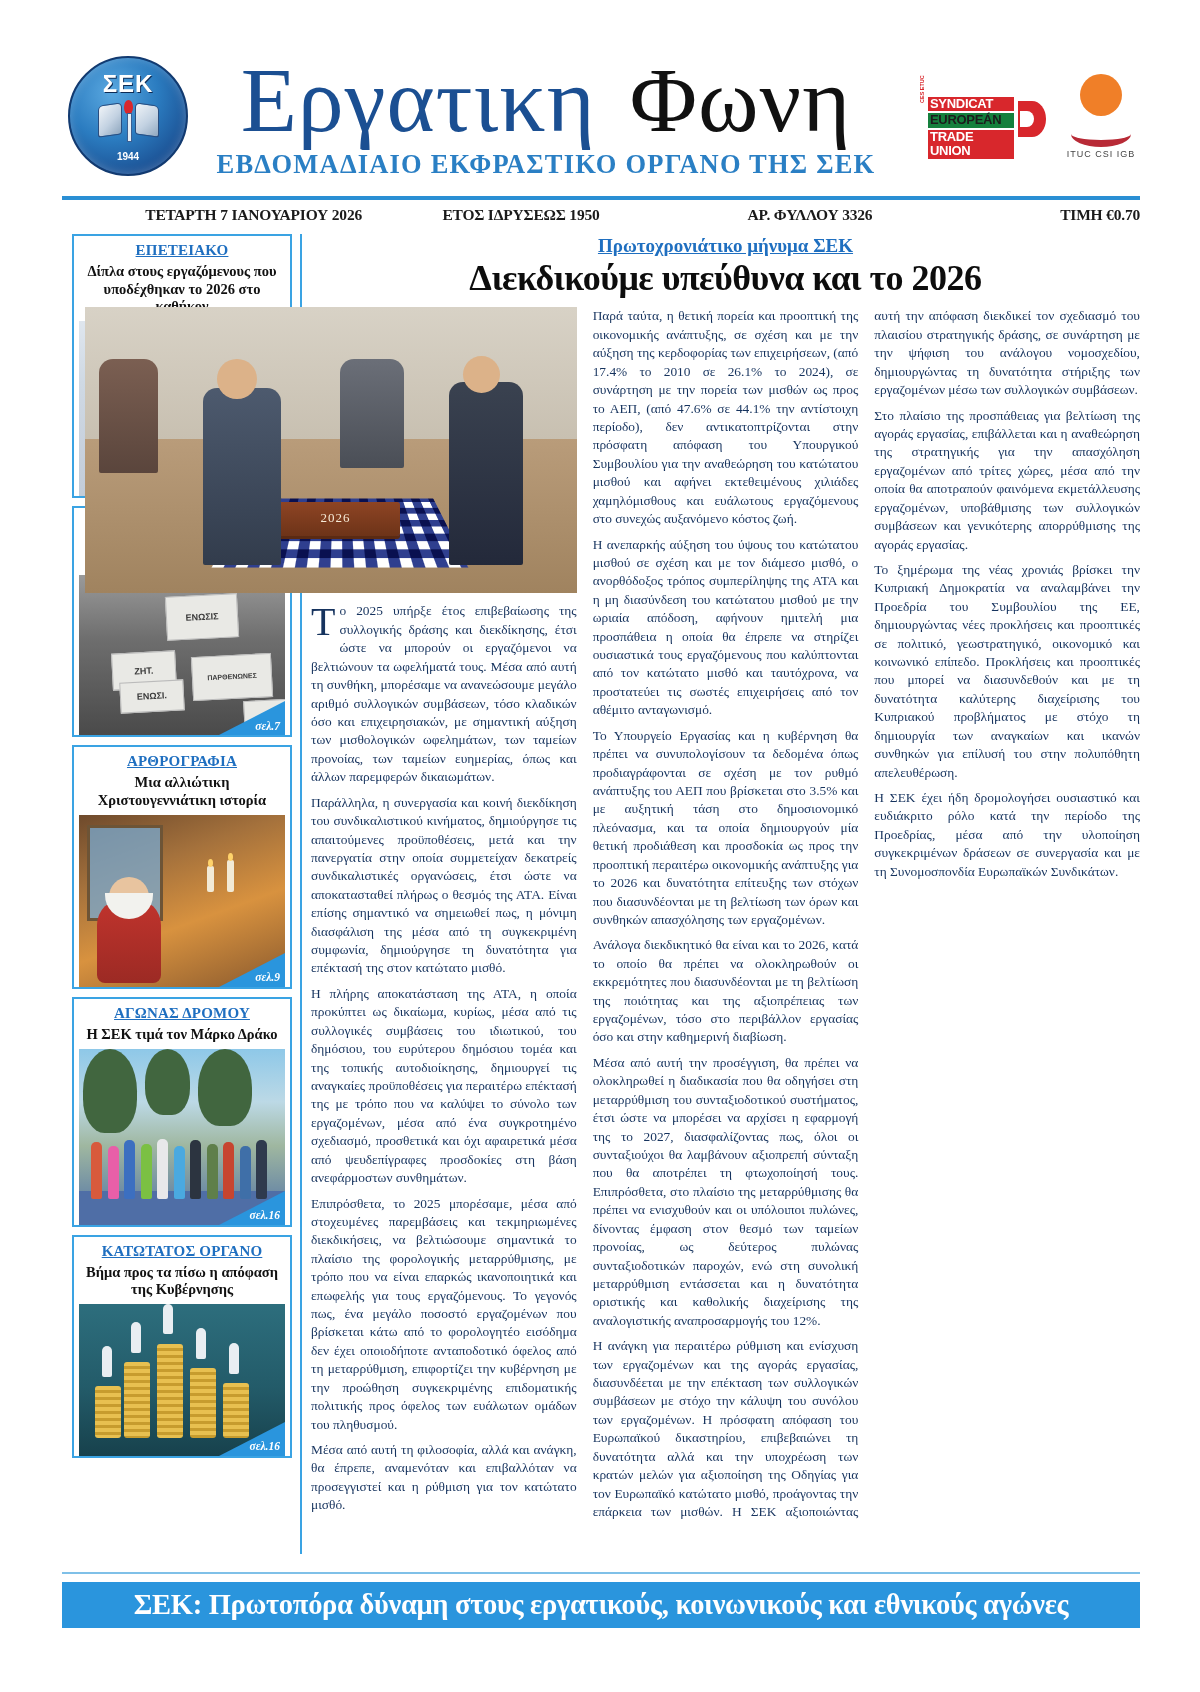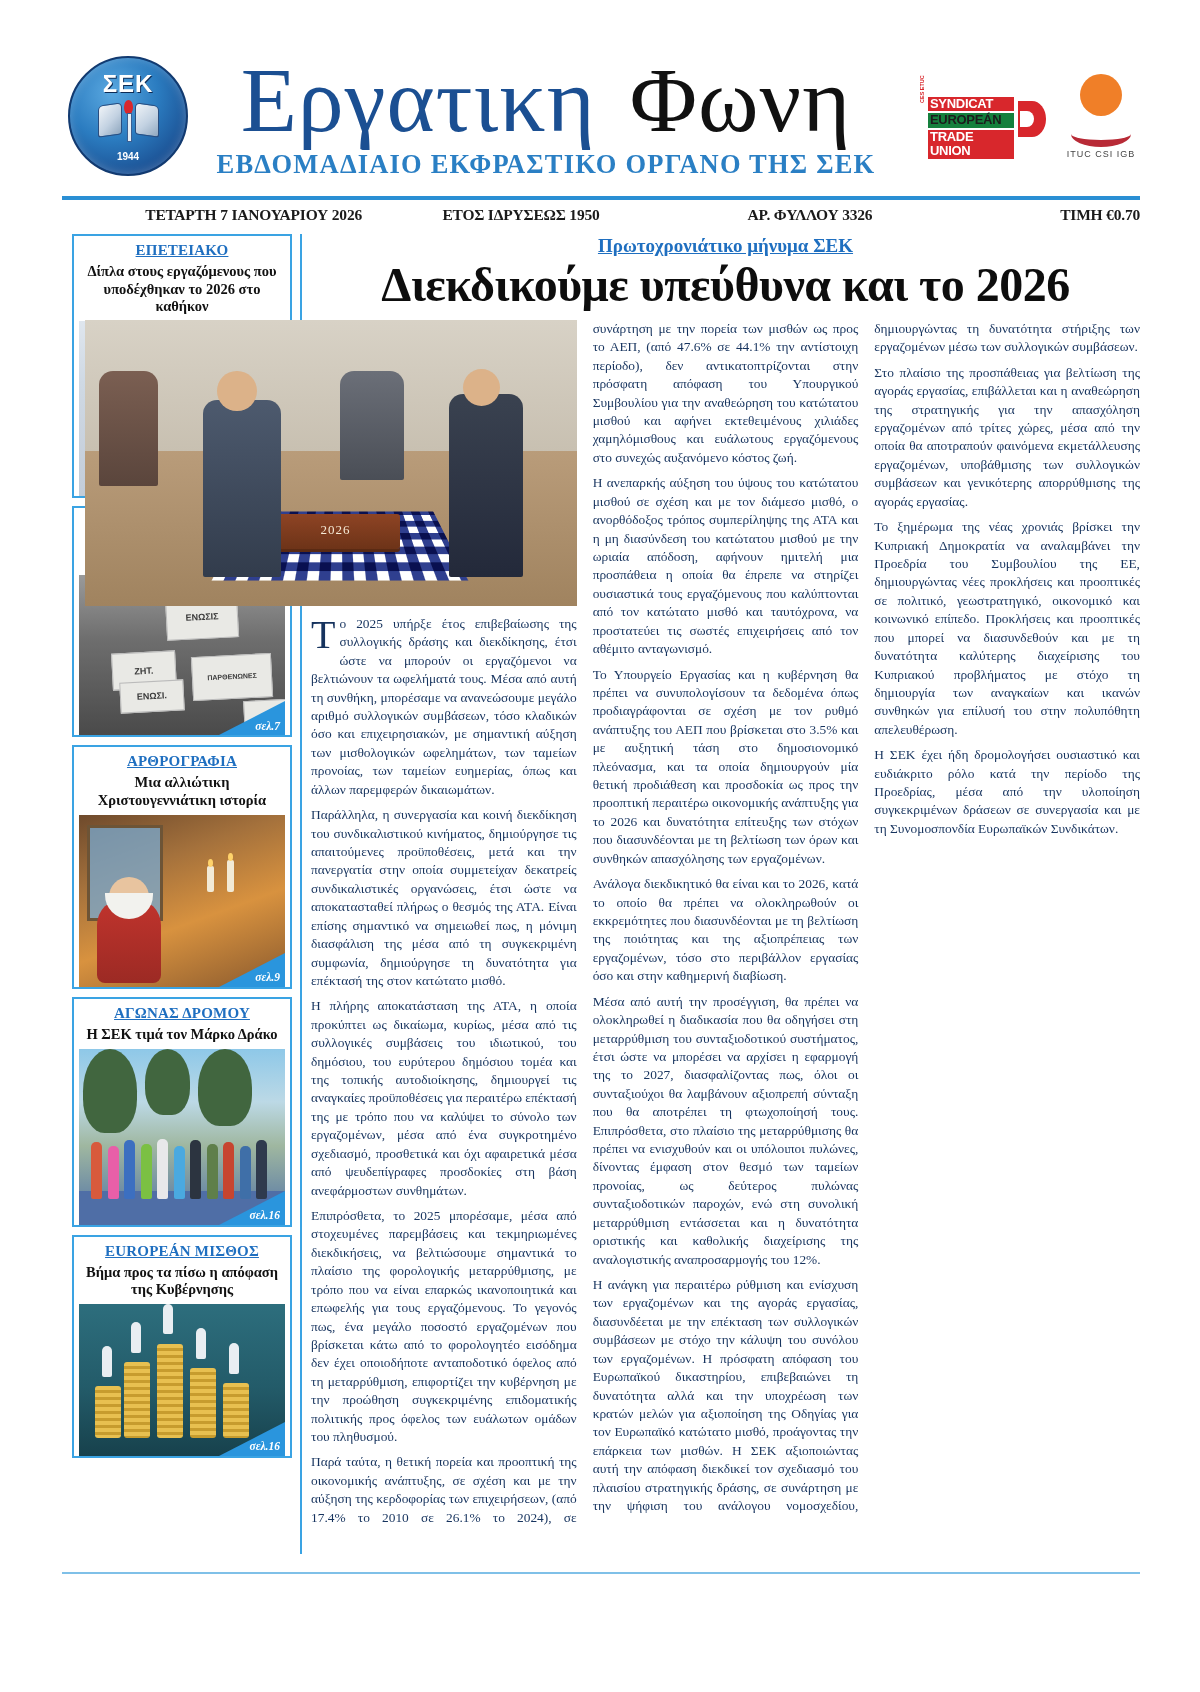--- a/index.html
+++ b/index.html
@@ -308,21 +308,21 @@
     font-weight: bold;
     font-size: 19px;
     color: #1f6fc0;
     text-decoration: underline;
     margin: 1px 0 3px;
   }
   .headline {
     text-align: center;
     font-family: "Liberation Serif", "DejaVu Serif", serif;
     font-weight: bold;
-    font-size: 48px;
+    font-size: 36px;
     line-height: 1.04;
     color: #0d0d0d;
     letter-spacing: -0.5px;
     margin: 0 0 10px;
   }
 
   .cols {
     position: relative;
     column-count: 3;
     column-gap: 16px;
@@ -527,21 +527,21 @@
           <div class="runner" style="left:70%;height:32%;background:#c7452f;"></div>
           <div class="runner" style="left:78%;height:30%;background:#3f6fa8;"></div>
           <div class="runner" style="left:86%;height:33%;background:#2f3a4d;"></div>
         </div>
         <div class="page-flag"></div>
         <div class="page-flag-text">σελ.16</div>
       </div>
     </div>
 
     <div class="teaser">
-      <div class="teaser-kicker">EUROPEÁN ΜΙΣΘΟΣ</div>
+      <div class="teaser-kicker">ΚΑΤΩΤΑΤΟΣ ΟΡΓΑΝΟ</div>
       <div class="teaser-head">Βήμα προς τα πίσω η απόφαση της Κυβέρνησης</div>
       <div class="teaser-photo">
         <div class="art art-e">
           <div class="stack" style="left:8%;height:34%;"></div>
           <div class="stack" style="left:22%;height:50%;"></div>
           <div class="stack" style="left:38%;height:62%;"></div>
           <div class="stack" style="left:54%;height:46%;"></div>
           <div class="stack" style="left:70%;height:36%;"></div>
           <div class="figure" style="left:11%;bottom:52%;height:20%;"></div>
           <div class="figure" style="left:25%;bottom:68%;height:20%;"></div>
@@ -572,27 +572,31 @@
           <div class="lp-head" style="left:77%;bottom:70%;width:7.5%;height:13%;"></div>
           <div class="lp-man" style="left:3%;width:12%;height:40%;background:linear-gradient(#7b5f52,#5a453c);bottom:42%;"></div>
           <div class="lp-man" style="left:52%;width:13%;height:38%;background:linear-gradient(#6b6f78,#4a4e56);bottom:44%;"></div>
         </div>
       </div>
 
       <p class="first-p">Το 2025 υπήρξε έτος επιβεβαίωσης της συλλογικής δράσης και διεκδίκησης, έτσι ώστε να μπορούν οι εργαζόμενοι να βελτιώνουν τα ωφελήματά τους. Μέσα από αυτή τη συνθήκη, μπορέσαμε να ανανεώσουμε μεγάλο αριθμό συλλογικών συμβάσεων, τόσο κλαδικών όσο και επιχειρησιακών, με σημαντική αύξηση των μισθολογικών ωφελημάτων, των ταμείων προνοίας, των ταμείων ευημερίας, όπως και άλλων παρεμφερών δικαιωμάτων.</p>
       <p>Παράλληλα, η συνεργασία και κοινή διεκδίκηση του συνδικαλιστικού κινήματος, δημιούργησε τις απαιτούμενες προϋποθέσεις, μετά και την πανεργατία στην οποία συμμετείχαν δεκατρείς συνδικαλιστικές οργανώσεις, έτσι ώστε να αποκατασταθεί πλήρως ο θεσμός της ΑΤΑ. Είναι επίσης σημαντικό να σημειωθεί πως, η μόνιμη διασφάλιση της μέσα από τη συγκεκριμένη συμφωνία, δημιούργησε τη δυνατότητα για επέκτασή της στον κατώτατο μισθό.</p>
       <p>Η πλήρης αποκατάσταση της ΑΤΑ, η οποία προκύπτει ως δικαίωμα, κυρίως, μέσα από τις συλλογικές συμβάσεις του ιδιωτικού, του δημόσιου, του ευρύτερου δημόσιου τομέα και της τοπικής αυτοδιοίκησης, δημιουργεί τις αναγκαίες προϋποθέσεις για περαιτέρω επέκτασή της με τρόπο που να καλύψει το σύνολο των εργαζομένων, μέσα από ένα συγκροτημένο σχεδιασμό, προσθετικά και όχι αφαιρετικά μέσα από ψευδεπίγραφες προσδοκίες στη βάση ανεφάρμοστων συνθημάτων.</p>
       <p>Επιπρόσθετα, το 2025 μπορέσαμε, μέσα από στοχευμένες παρεμβάσεις και τεκμηριωμένες διεκδικήσεις, να βελτιώσουμε σημαντικά το πλαίσιο της φορολογικής μεταρρύθμισης, με τρόπο που να είναι επαρκώς ικανοποιητικά και επωφελής για τους εργαζόμενους. Το γεγονός πως, ένα μεγάλο ποσοστό εργαζομένων που βρίσκεται κάτω από το φορολογητέο εισόδημα δεν έχει οποιοδήποτε ανταποδοτικό όφελος από τη μεταρρύθμιση, επιφορτίζει την κυβέρνηση με την προώθηση συγκεκριμένης επιδοματικής πολιτικής προς όφελος των ευάλωτων ομάδων του πληθυσμού.</p>
+      <p>Μέσα από αυτή τη φιλοσοφία, αλλά και ανάγκη, θα έπρεπε, αναμενόταν και επιβαλλόταν να προσεγγιστεί και η ρύθμιση για τον κατώτατο μισθό.</p>
       <p>Παρά ταύτα, η θετική πορεία και προοπτική της οικονομικής ανάπτυξης, σε σχέση και με την αύξηση της κερδοφορίας των επιχειρήσεων, (από 17.4% το 2010 σε 26.1% το 2024), σε συνάρτηση με την πορεία των μισθών ως προς το ΑΕΠ, (από 47.6% σε 44.1% την αντίστοιχη περίοδο), δεν αντικατοπτρίζονται στην πρόσφατη απόφαση του Υπουργικού Συμβουλίου για την αναθεώρηση του κατώτατου μισθού και αφήνει εκτεθειμένους χιλιάδες χαμηλόμισθους και ευάλωτους εργαζόμενους στο συνεχώς αυξανόμενο κόστος ζωή.</p>
       <p>Η ανεπαρκής αύξηση του ύψους του κατώτατου μισθού σε σχέση και με τον διάμεσο μισθό, ο ανορθόδοξος τρόπος συμπερίληψης της ΑΤΑ και η μη διασύνδεση του κατώτατου μισθού με την ωριαία απόδοση, αφήνουν ημιτελή μια προσπάθεια η οποία θα έπρεπε να στηρίζει ουσιαστικά τους εργαζόμενους που καλύπτονται από τον κατώτατο μισθό και ταυτόχρονα, να προστατεύει τις σωστές επιχειρήσεις από τον αθέμιτο ανταγωνισμό.</p>
       <p>Το Υπουργείο Εργασίας και η κυβέρνηση θα πρέπει να συνυπολογίσουν τα δεδομένα όπως προδιαγράφονται σε σχέση με τον ρυθμό ανάπτυξης του ΑΕΠ που βρίσκεται στο 3.5% και με αυξητική τάση στο δημοσιονομικό πλεόνασμα, και τα οποία δημιουργούν μία θετική προδιάθεση και προσδοκία ως προς την προοπτική περαιτέρω οικονομικής ανάπτυξης για το 2026 και δυνατότητα επίτευξης των στόχων που διασυνδέονται με τη βελτίωση των όρων και συνθηκών απασχόλησης των εργαζομένων.</p>
       <p>Ανάλογα διεκδικητικό θα είναι και το 2026, κατά το οποίο θα πρέπει να ολοκληρωθούν οι εκκρεμότητες που διασυνδέονται με τη βελτίωση της ποιότητας και της αξιοπρέπειας των εργαζομένων, τόσο στο περιβάλλον εργασίας όσο και στην καθημερινή διαβίωση.</p>
       <p>Μέσα από αυτή την προσέγγιση, θα πρέπει να ολοκληρωθεί η διαδικασία που θα οδηγήσει στη μεταρρύθμιση του συνταξιοδοτικού συστήματος, έτσι ώστε να μπορέσει να αρχίσει η εφαρμογή της το 2027, διασφαλίζοντας πως, όλοι οι συνταξιούχοι θα λαμβάνουν αξιοπρεπή σύνταξη που θα αποτρέπει τη φτωχοποίησή τους. Επιπρόσθετα, στο πλαίσιο της μεταρρύθμισης θα πρέπει να ενισχυθούν και οι υπόλοιποι πυλώνες, δίνοντας έμφαση στον θεσμό των ταμείων προνοίας, ως δεύτερος πυλώνας συνταξιοδοτικών παροχών, ενώ στη συνολική μεταρρύθμιση εντάσσεται και η δυνατότητα οριστικής και καθολικής διαχείρισης της αναλογιστικής αναπροσαρμογής του 12%.</p>
       <p>Η ανάγκη για περαιτέρω ρύθμιση και ενίσχυση των εργαζομένων και της αγοράς εργασίας, διασυνδέεται με την επέκταση των συλλογικών συμβάσεων με στόχο την κάλυψη του συνόλου των εργαζομένων. Η πρόσφατη απόφαση του Ευρωπαϊκού δικαστηρίου, επιβεβαιώνει τη δυνατότητα αλλά και την υποχρέωση των κρατών μελών για αξιοποίηση της Οδηγίας για τον Ευρωπαϊκό κατώτατο μισθό, προάγοντας την επάρκεια των μισθών. Η ΣΕΚ αξιοποιώντας αυτή την απόφαση διεκδικεί τον σχεδιασμό του πλαισίου στρατηγικής δράσης, σε συνάρτηση με την ψήφιση του ανάλογου νομοσχεδίου, δημιουργώντας τη δυνατότητα στήριξης των εργαζομένων μέσω των συλλογικών συμβάσεων.</p>
       <p>Στο πλαίσιο της προσπάθειας για βελτίωση της αγοράς εργασίας, επιβάλλεται και η αναθεώρηση της στρατηγικής για την απασχόληση εργαζομένων από τρίτες χώρες, μέσα από την οποία θα αποτραπούν φαινόμενα εκμετάλλευσης εργαζομένων, υποβάθμισης των συλλογικών συμβάσεων και γενικότερης απορρύθμισης της αγοράς εργασίας.</p>
       <p>Το ξημέρωμα της νέας χρονιάς βρίσκει την Κυπριακή Δημοκρατία να αναλαμβάνει την Προεδρία του Συμβουλίου της ΕΕ, δημιουργώντας νέες προκλήσεις και προοπτικές σε πολιτικό, γεωστρατηγικό, οικονομικό και κοινωνικό επίπεδο. Προκλήσεις και προοπτικές που μπορεί να διασυνδεθούν και με τη δυνατότητα καλύτερης διαχείρισης του Κυπριακού προβλήματος με στόχο τη δημιουργία των αναγκαίων και ικανών συνθηκών για επίλυσή του στην πολυπόθητη απελευθέρωση.</p>
       <p>Η ΣΕΚ έχει ήδη δρομολογήσει ουσιαστικό και ευδιάκριτο ρόλο κατά την περίοδο της Προεδρίας, μέσα από την υλοποίηση συγκεκριμένων δράσεων σε συνεργασία και με τη Συνομοσπονδία Ευρωπαϊκών Συνδικάτων.</p>
     </div>
   </div>
 
   <div class="rule-thin" style="top:1572px;"></div>
+  <div class="banner">
+    <div class="banner-text">ΣΕΚ: Πρωτοπόρα δύναμη στους εργατικούς, κοινωνικούς και εθνικούς αγώνες</div>
+  </div>
 
 </div>
 
 </body></html>

